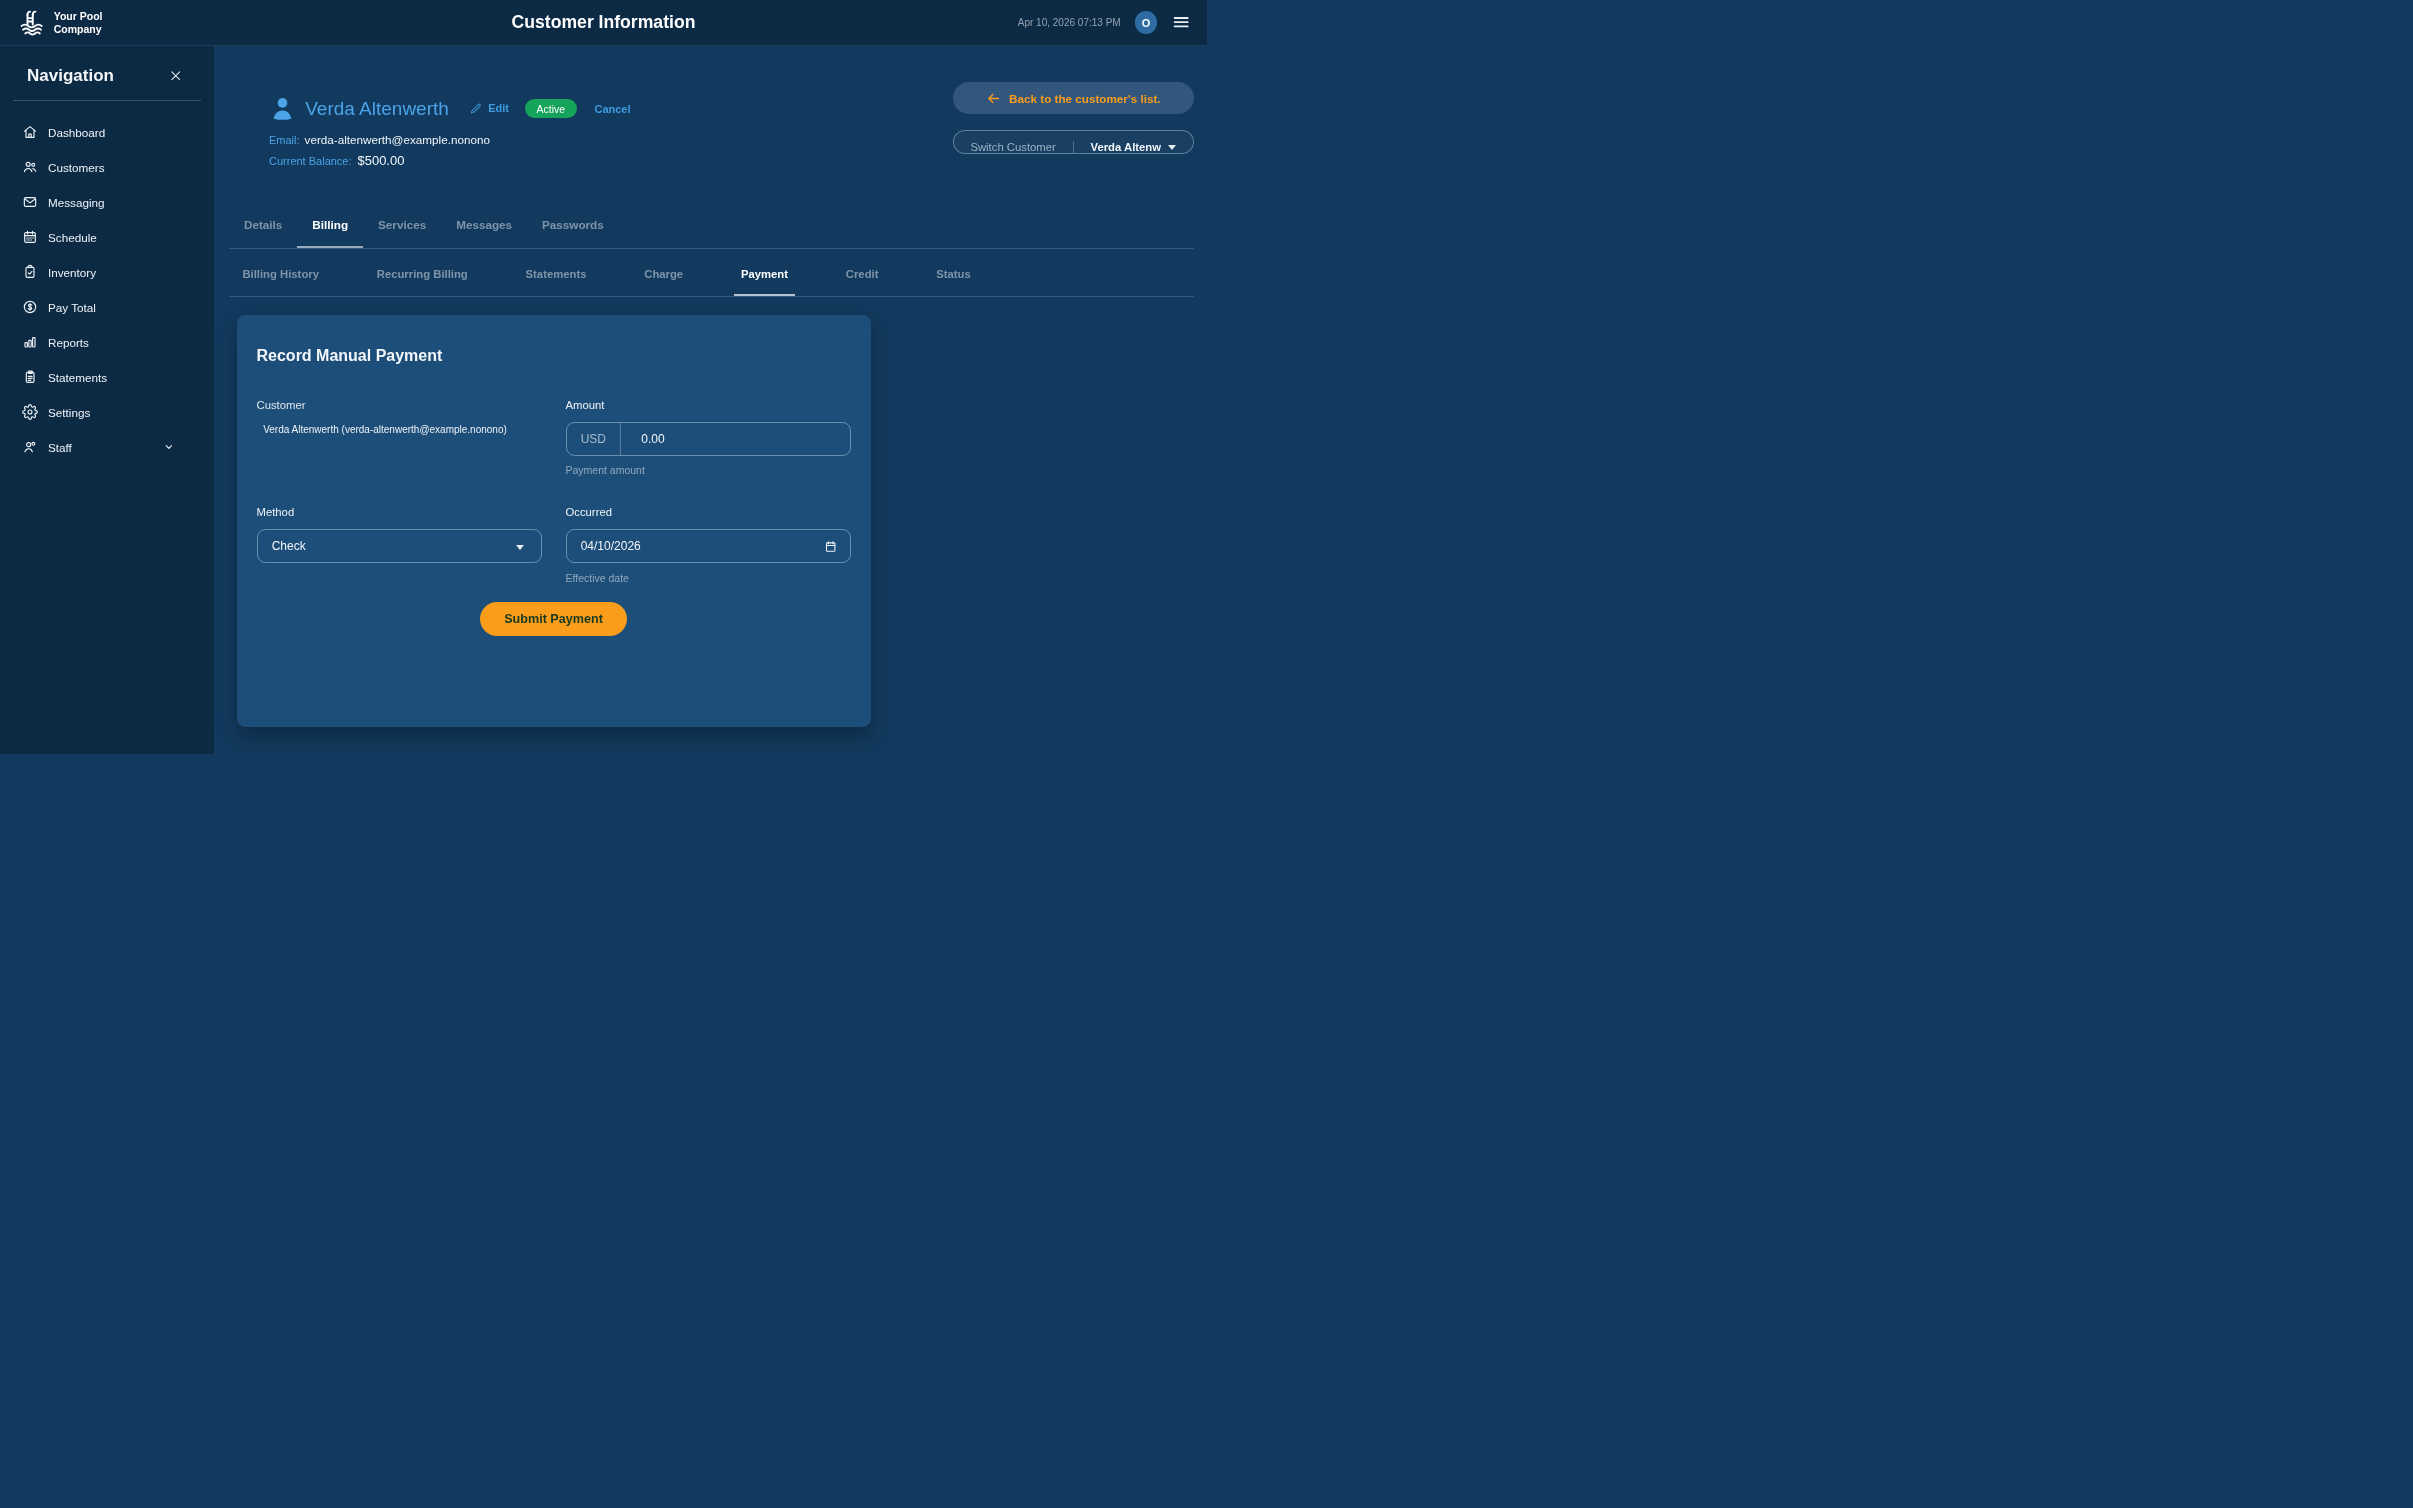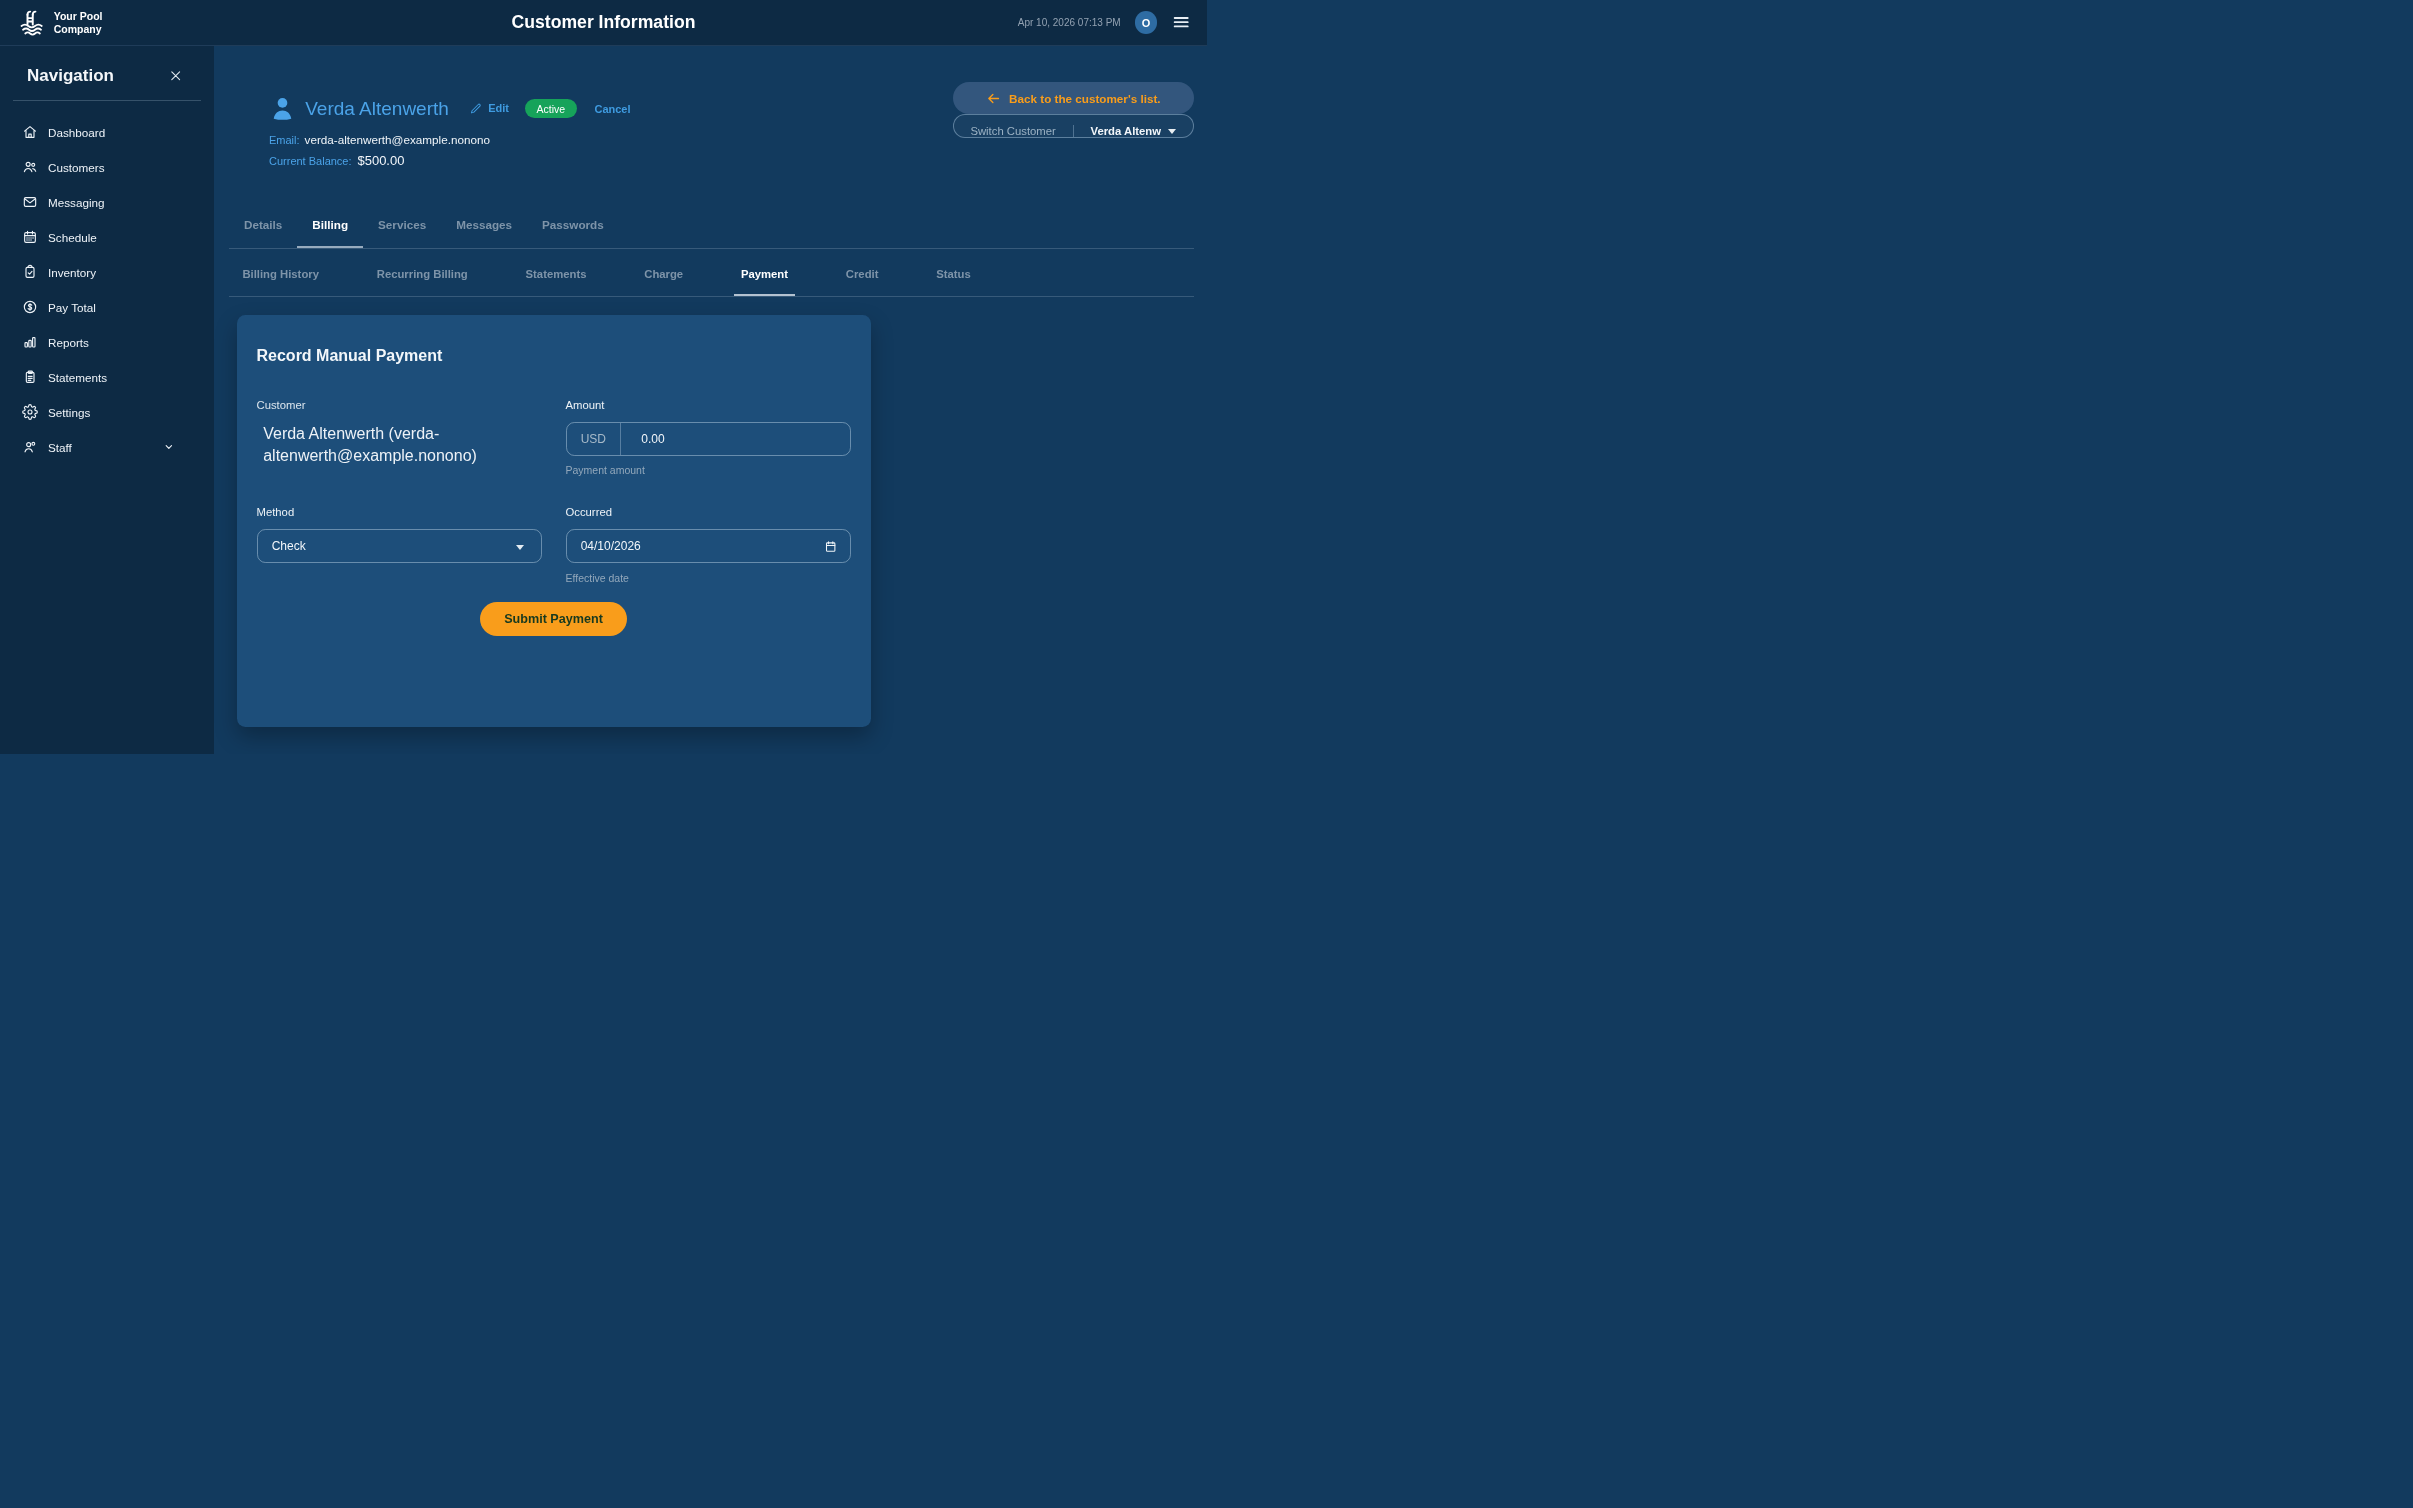--- a/index.html
+++ b/index.html
@@ -71,21 +71,21 @@
   .edit-link svg { width:13.4px; height:13.4px; }
   .status-badge { margin-left:16px; background:var(--badge-green,#16a35a); color:#fff;
                   font-size:10.5px; padding:3.4px 11.7px; border-radius:10px; }
   .cancel-link { margin-left:17.6px; color:var(--link-blue,#3f9be0); font-size:11px; font-weight:bold; cursor:pointer; }
   .cust-row2 { margin-top:11px; font-size:11px; }
   .cust-row3 { margin-top:6.7px; font-size:11px; }
   .fld-label { color:var(--name-blue,#4ba3e8); }
   .fld-value { color:#f0f5f9; font-size:11.7px; margin-left:5px; }
   .balance-value { color:#f2f6fa; font-size:13px; margin-left:5.9px; }
 
-  .actions-col { position:absolute; top:36px; right:13.4px; width:241px; display:flex; flex-direction:column; gap:0; }
+  .actions-col { position:absolute; top:36px; right:13.4px; width:241px; display:flex; flex-direction:column; gap:16px; }
   .back-btn {
     height:32px; border:none; border-radius:16px; background:var(--back-btn-bg,#33567d);
     display:flex; align-items:center; justify-content:center; gap:8.4px; cursor:pointer;
     color:var(--accent,#f99d1b); font-size:11.7px; font-weight:bold; font-family:inherit;
   }
   .back-btn svg { width:15px; height:15px; }
   .switch-btn {
     height:24px; border:0.8px solid rgba(160,190,215,.5); border-radius:15px; background:rgba(255,255,255,.03);
     display:flex; align-items:flex-end; cursor:pointer; font-family:inherit; padding:0;
   }
@@ -116,21 +116,21 @@
   .card {
     margin:18.4px 0 0 7.5px; width:634px; min-height:412px;
     background:var(--card-bg,#1d4e7a); border-radius:8.4px;
     box-shadow:0 10px 22px rgba(0,0,0,.28);
     padding:32px 20px 20px;
   }
   .card-title { font-size:16px; font-weight:bold; color:#f3f7fa; }
   .form-grid { margin-top:34px; display:grid; grid-template-columns:1fr 1fr; column-gap:24px; }
   .flabel { font-size:11.3px; color:#dce6ee; }
   .flabel.bold { font-weight:normal; color:#eef3f7; }
-  .static-value { margin:11.7px 0 0 6.7px; font-size:16px; color:#edf2f7; line-height:1.4; max-width:277px; }
+  .static-value { margin:11.7px 0 0 6.7px; font-size:10px; color:#edf2f7; line-height:1.4; max-width:277px; }
   .input-shell {
     margin-top:11px; height:34px; border:0.8px solid rgba(198,219,236,.45); border-radius:8.4px;
     display:flex; align-items:center; color:#f2f6fa; font-size:12px; position:relative;
     background:transparent;
   }
   .cur-prefix { padding:0 14.2px; color:#a7bac9; font-size:12px; align-self:stretch;
                 display:flex; align-items:center; border-right:0.8px solid rgba(198,219,236,.35); }
   .amount-input, .date-input {
     flex:1; background:transparent; border:none; outline:none; color:#f2f6fa;
     font-family:inherit; font-size:12px; padding:0 0 0 20px; min-width:0;

